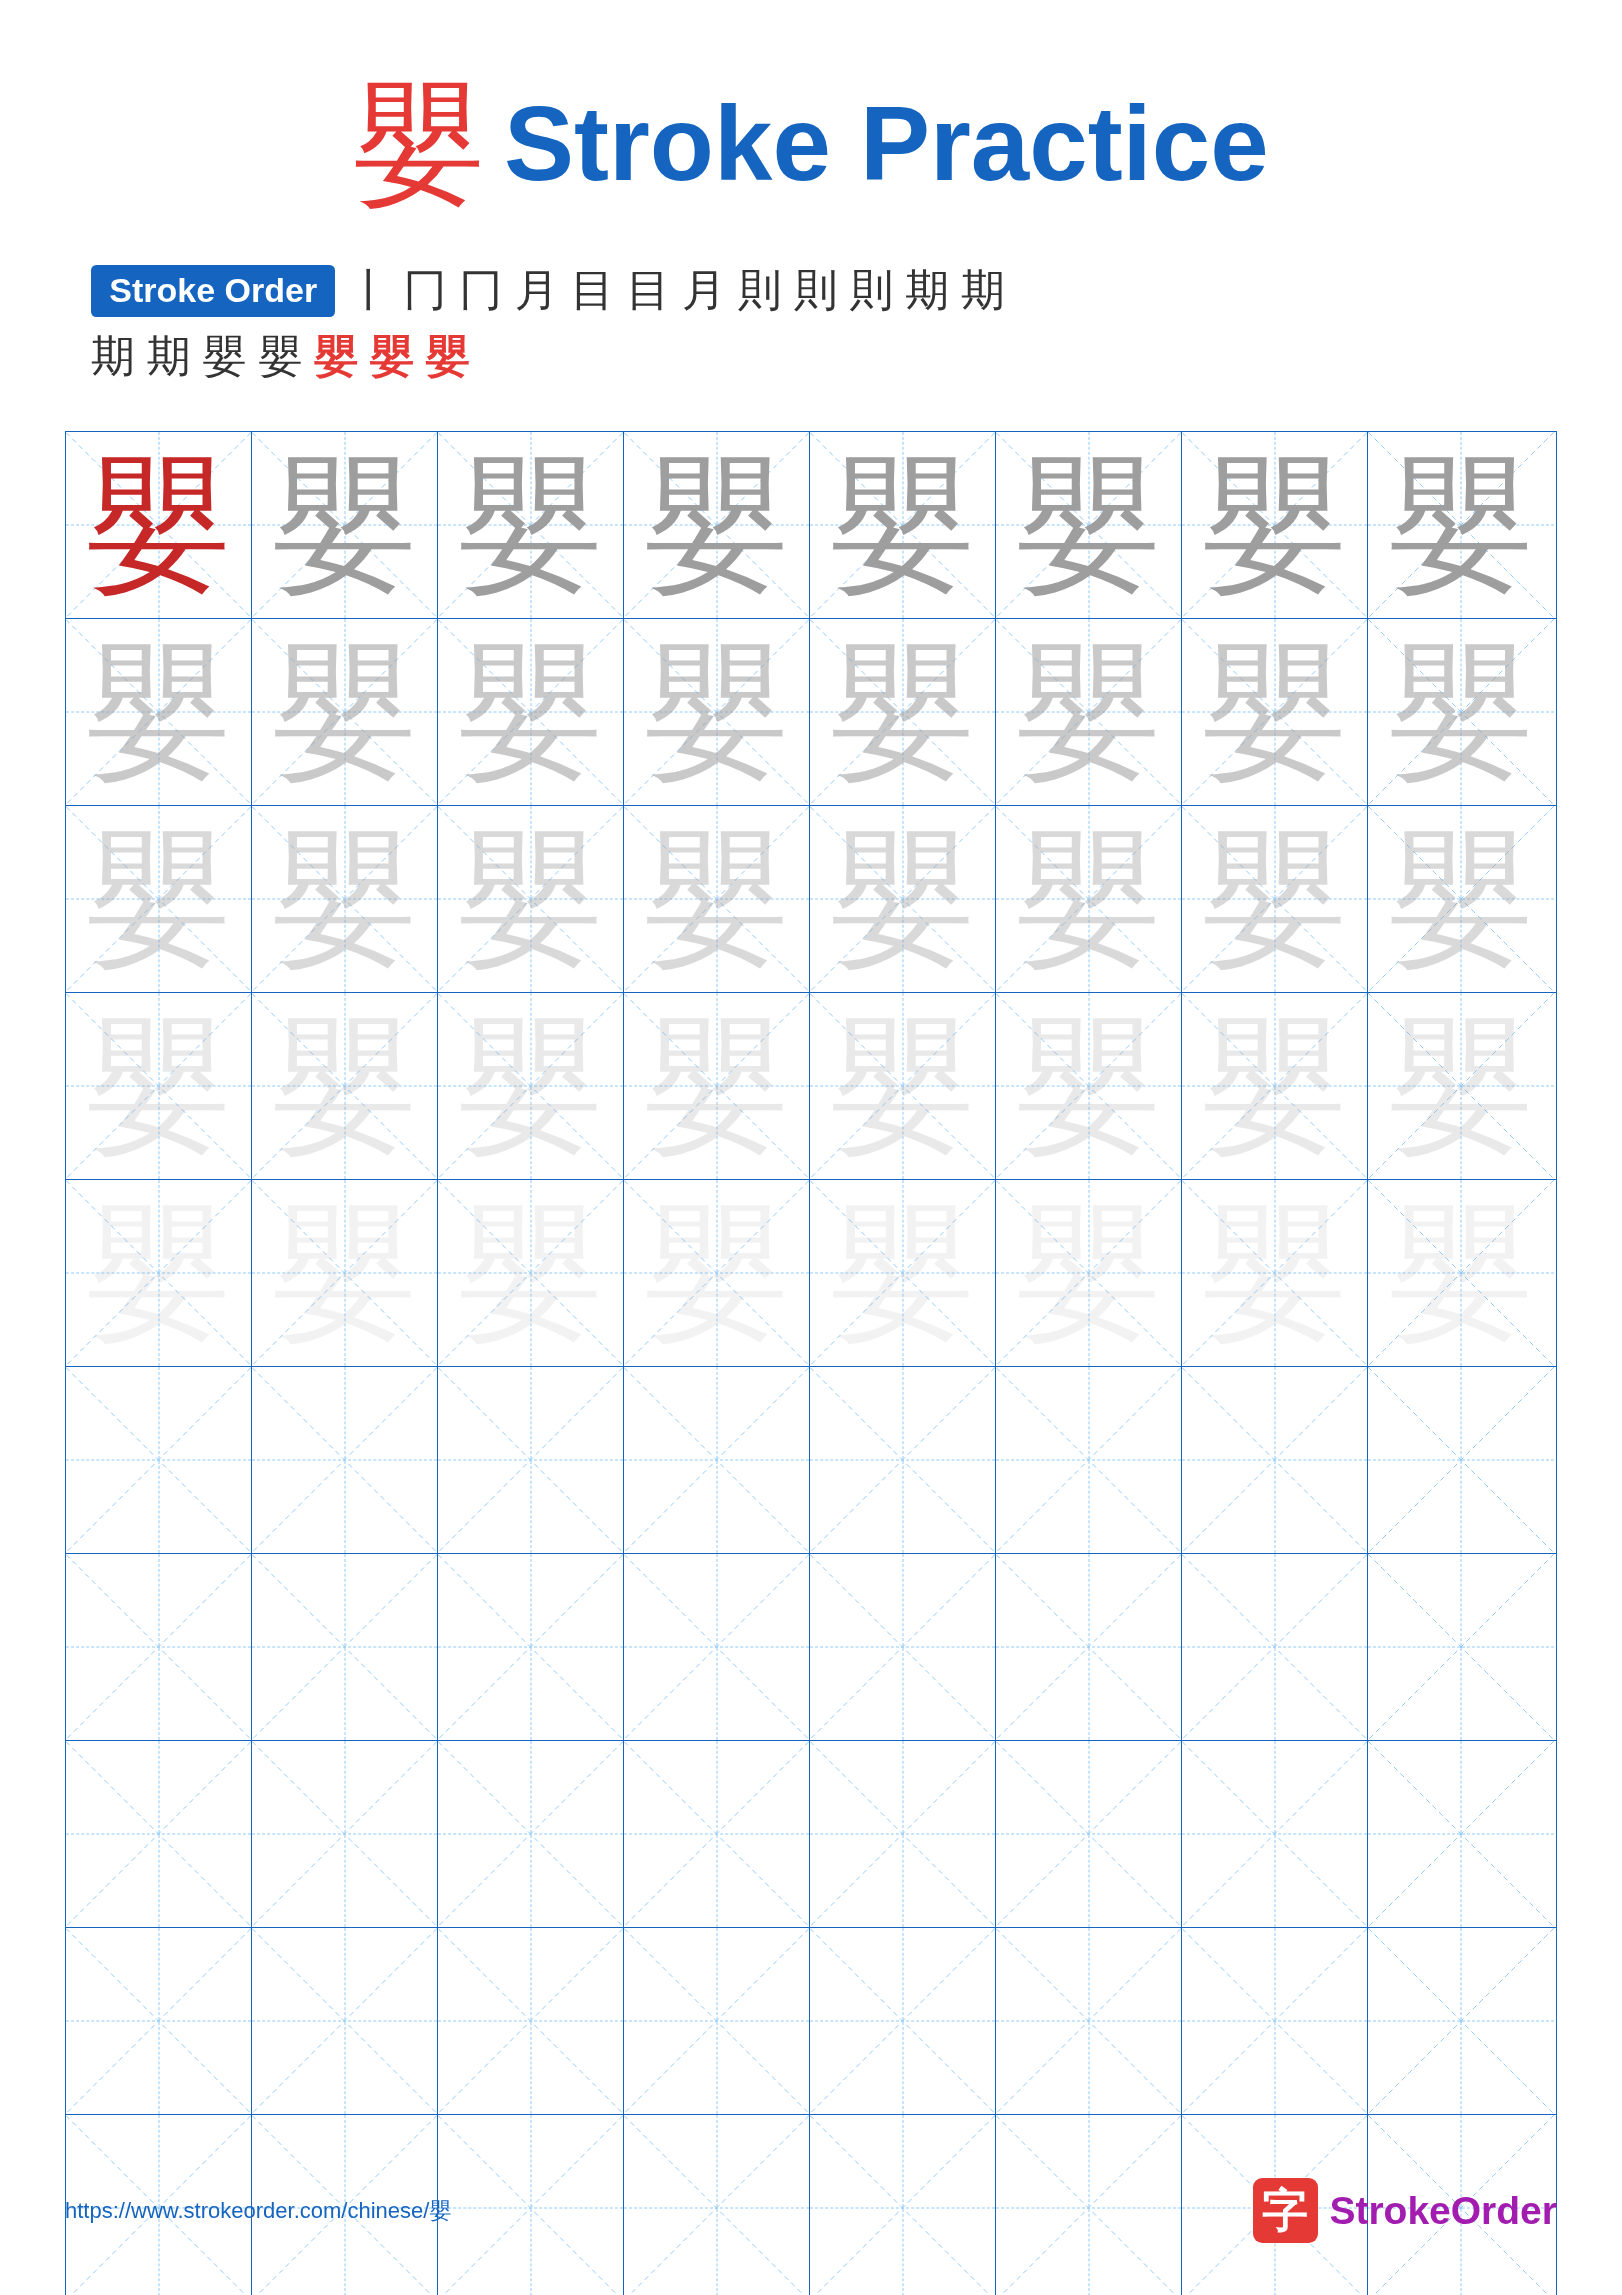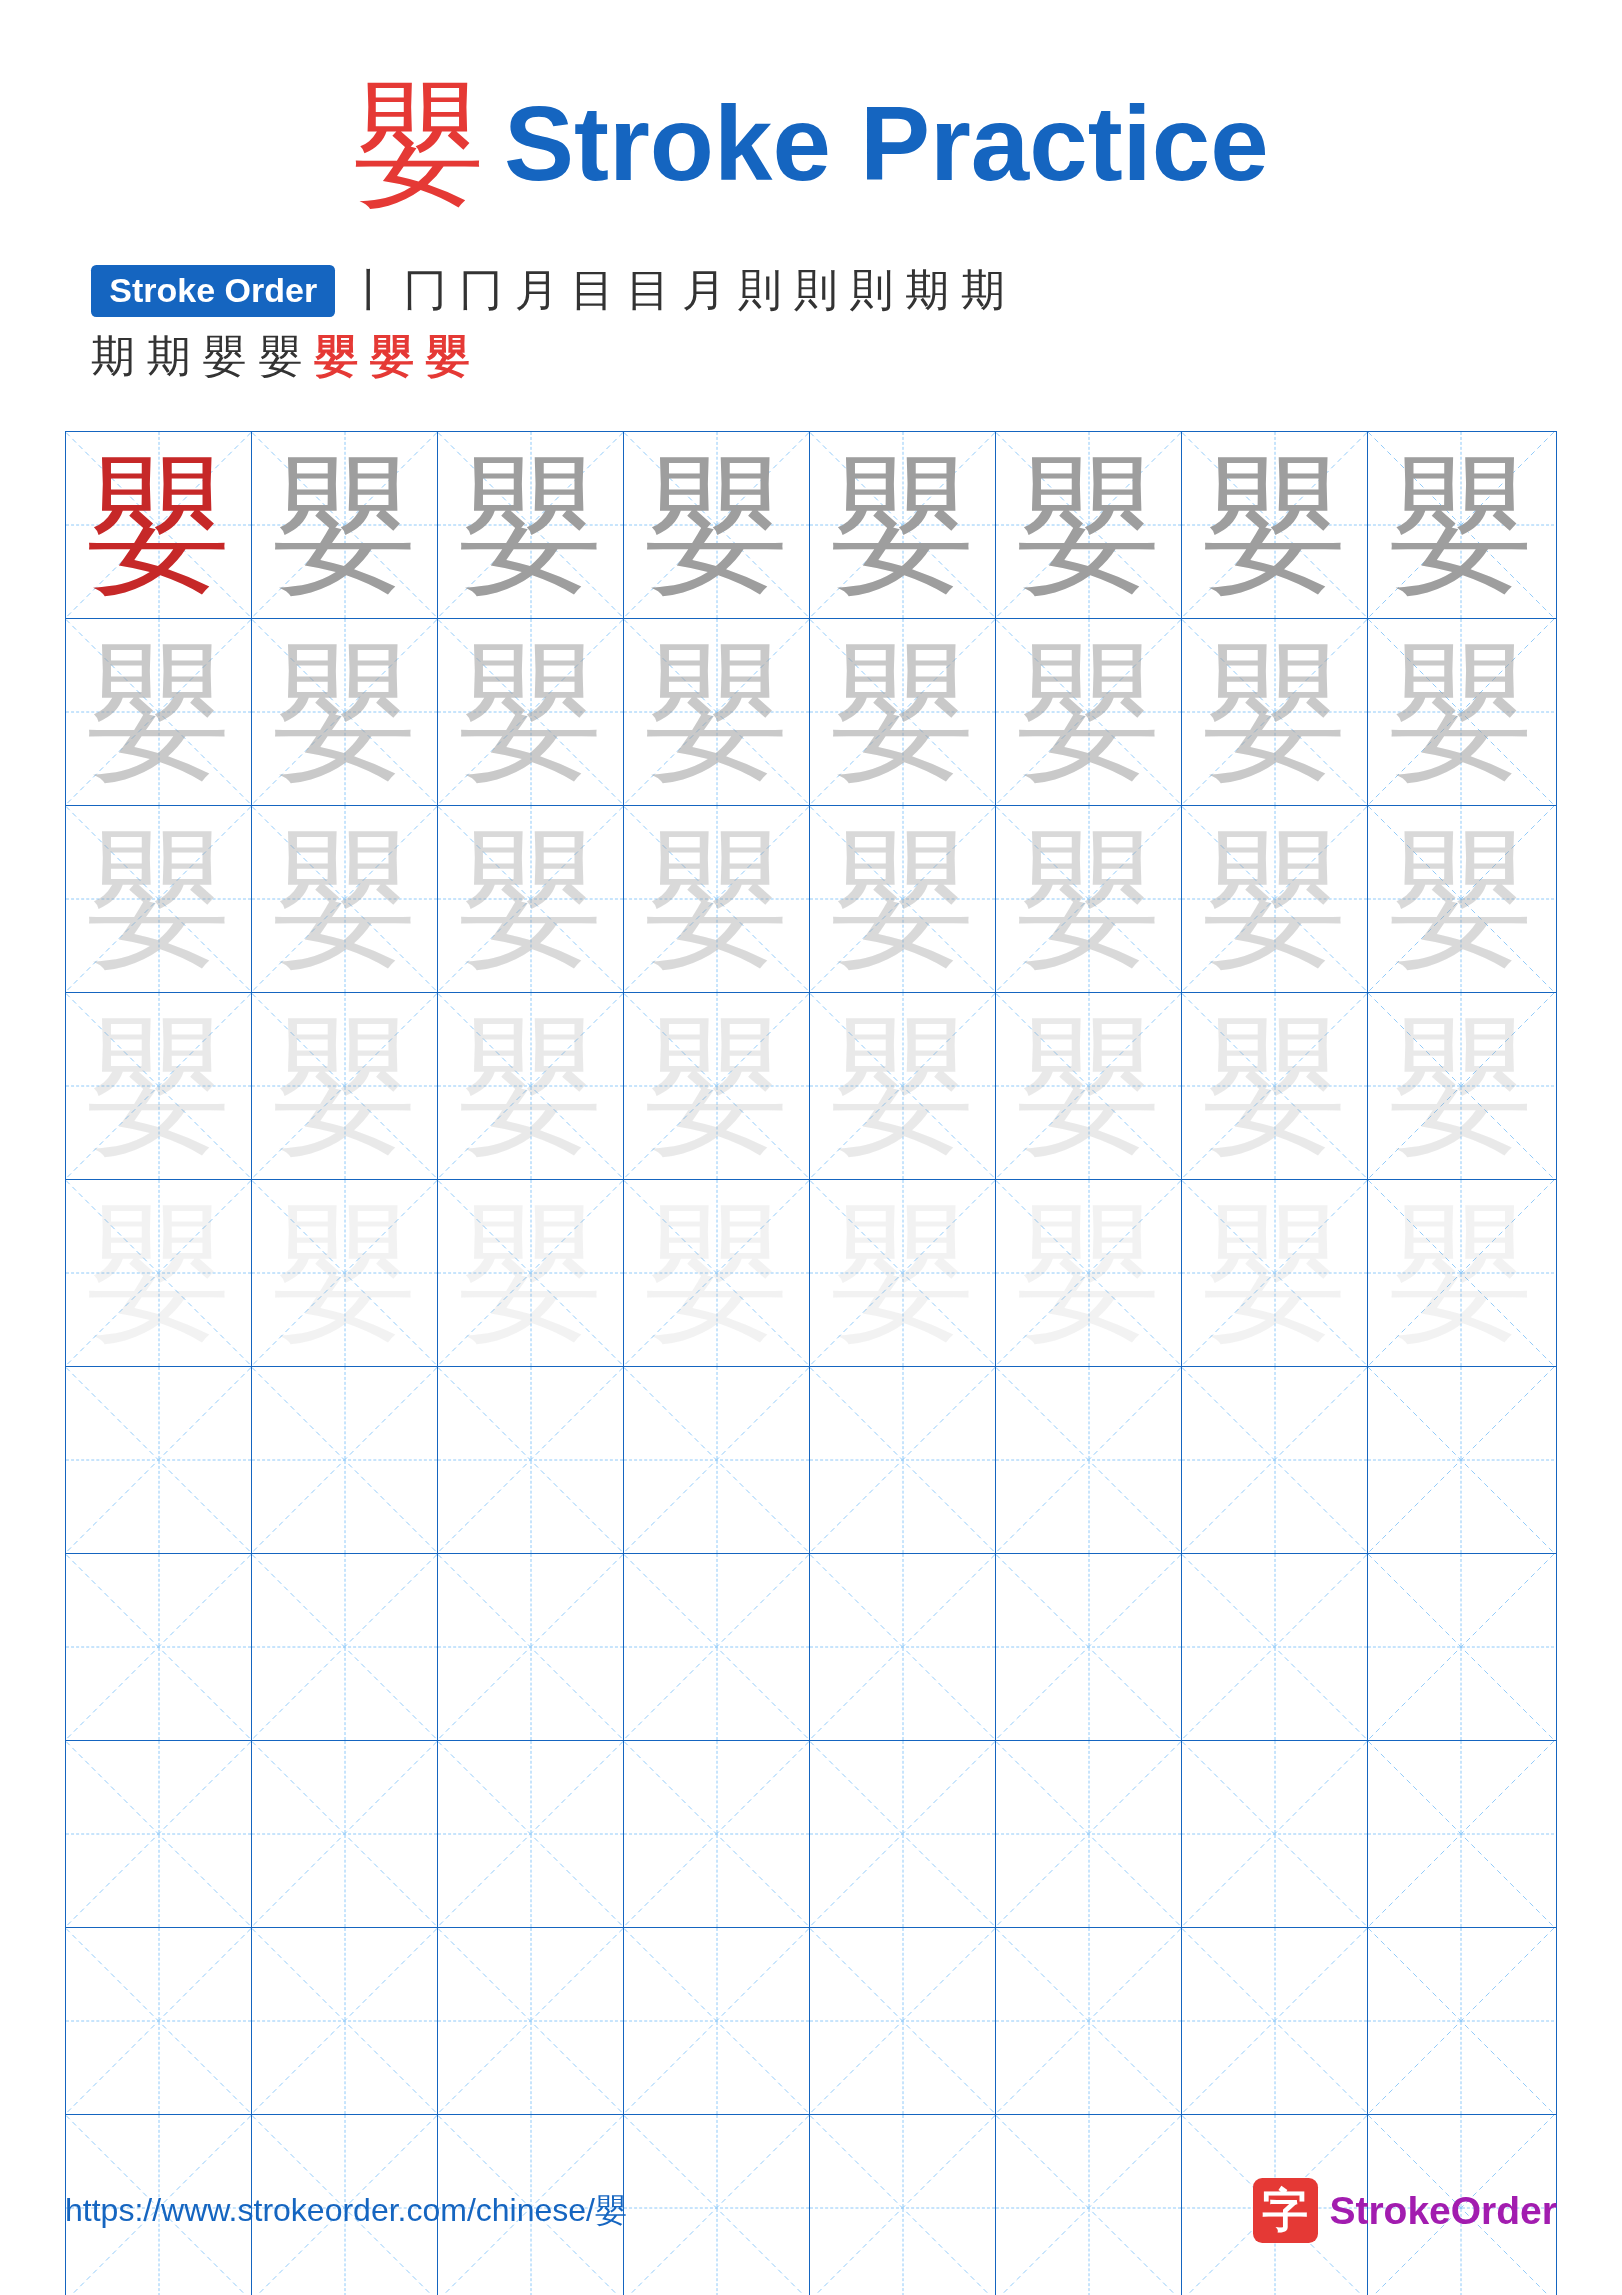--- a/index.html
+++ b/index.html
@@ -174,21 +174,21 @@
       position: absolute;
       bottom: 52px;
       left: 65px;
       right: 65px;
       display: flex;
       align-items: center;
       justify-content: space-between;
     }
 
     .footer-url {
-      font-size: 32px;
+      font-size: 22px;
       color: #1565c0;
       font-family: Arial, sans-serif;
     }
 
     .footer-brand {
       display: flex;
       align-items: center;
       gap: 11.8px;
     }
 

